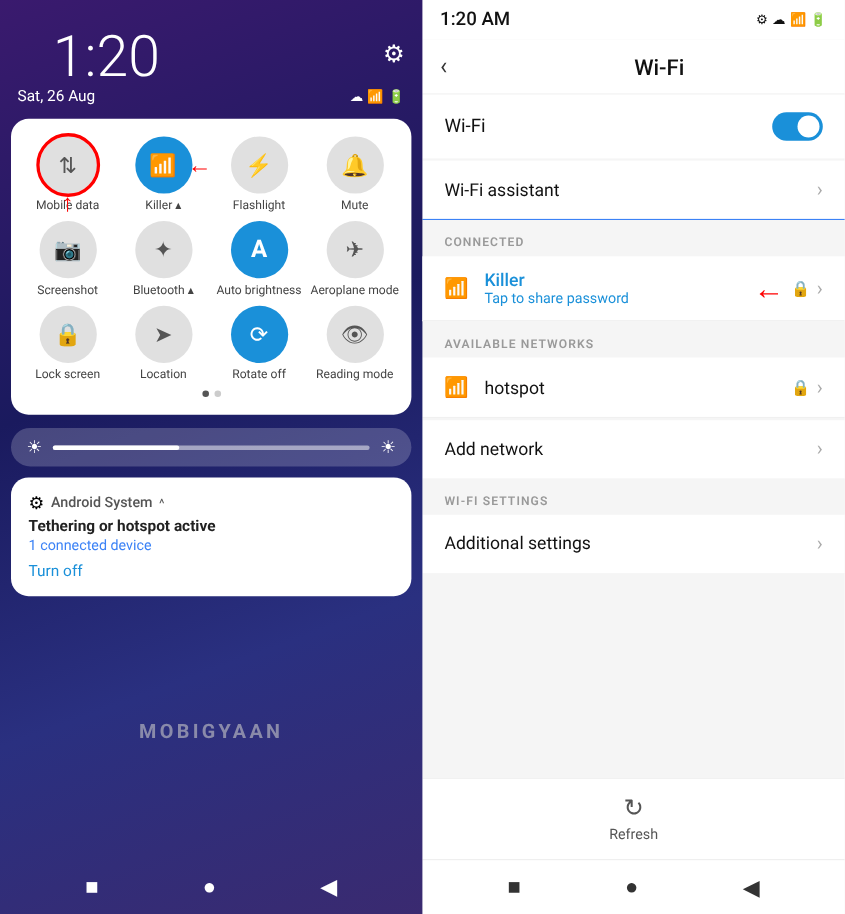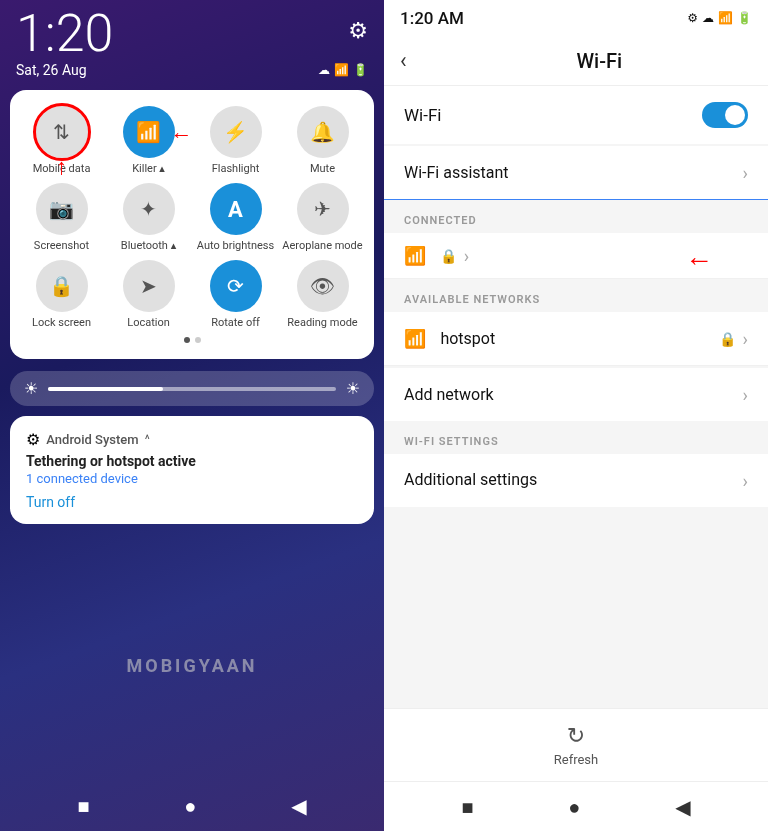--- a/index.html
+++ b/index.html
@@ -18,21 +18,22 @@
       background: linear-gradient(160deg, #3a1a6e 0%, #1a1a5e 40%, #2a3080 70%, #3a2a70 100%);
       position: relative;
       display: flex;
       flex-direction: column;
     }
 
     .status-bar-left {
       display: flex;
       justify-content: space-between;
       align-items: flex-start;
-      padding: 8px 16px 0 16px;
+      padding: 26px 16px 0 16px;
+      margin-left: 32px;
     }
 
     .time-display {
       color: white;
       font-size: 52px;
       font-weight: 300;
       line-height: 1;
     }
 
     .gear-icon-left {
@@ -649,20 +650,24 @@
 
   <div class="wifi-setting-row">
     <span class="wifi-setting-label">Wi-Fi assistant</span>
     <span class="chevron-right">›</span>
   </div>
 
   <div class="section-label">CONNECTED</div>
 
   <div class="network-item" style="position:relative;">
     <span class="network-wifi-icon">📶</span>
+    <div class="network-info">
+      <div class="network-name">Killer</div>
+      <div class="network-sub">Tap to share password</div>
+    </div>
     <div class="network-right">
       <span class="lock-icon">🔒</span>
       <span class="chevron-right">›</span>
     </div>
 
     <div style="position:absolute;right:55px;top:50%;transform:translateY(-50%);color:red;font-size:28px;font-weight:bold;">←</div>
   </div>
 
   <div class="section-label">AVAILABLE NETWORKS</div>
 

